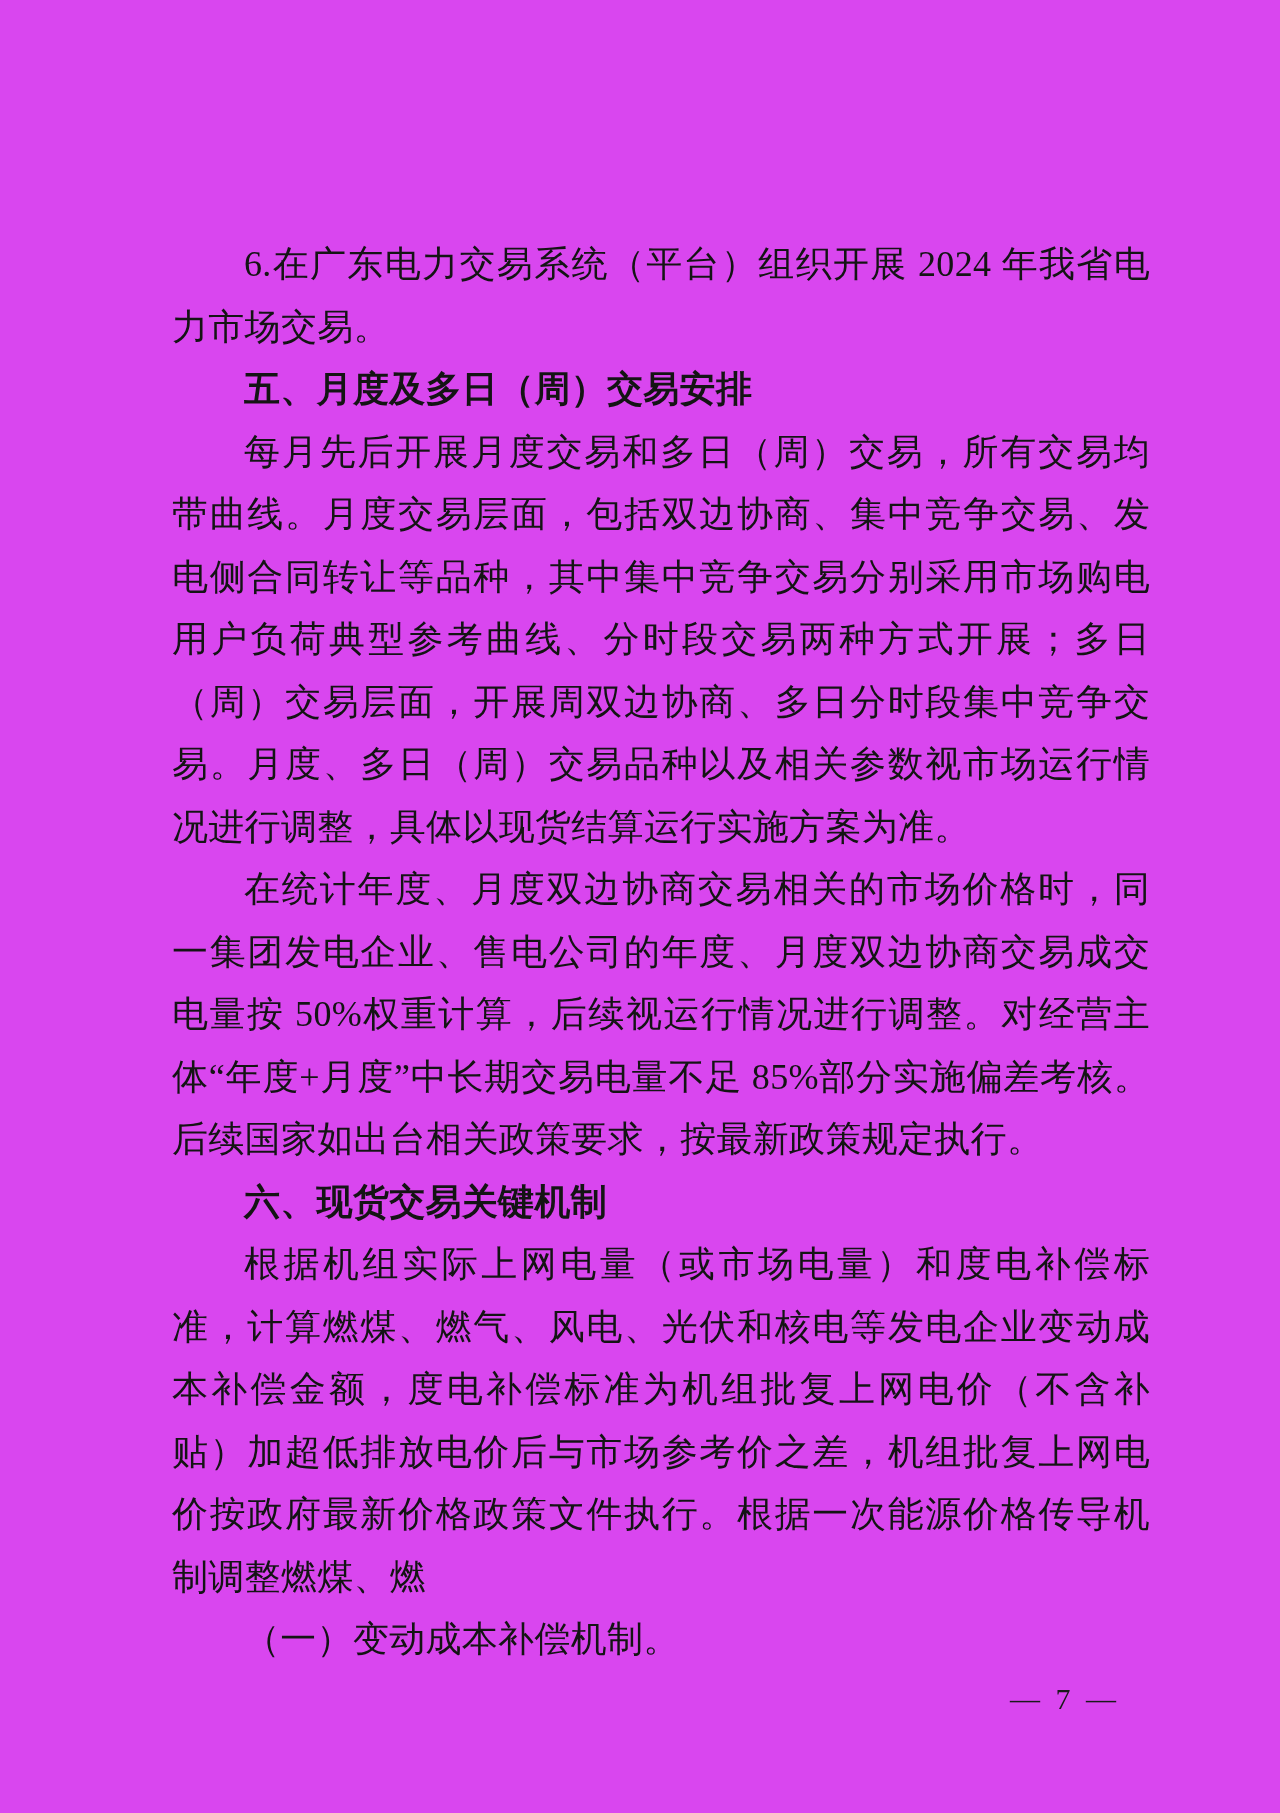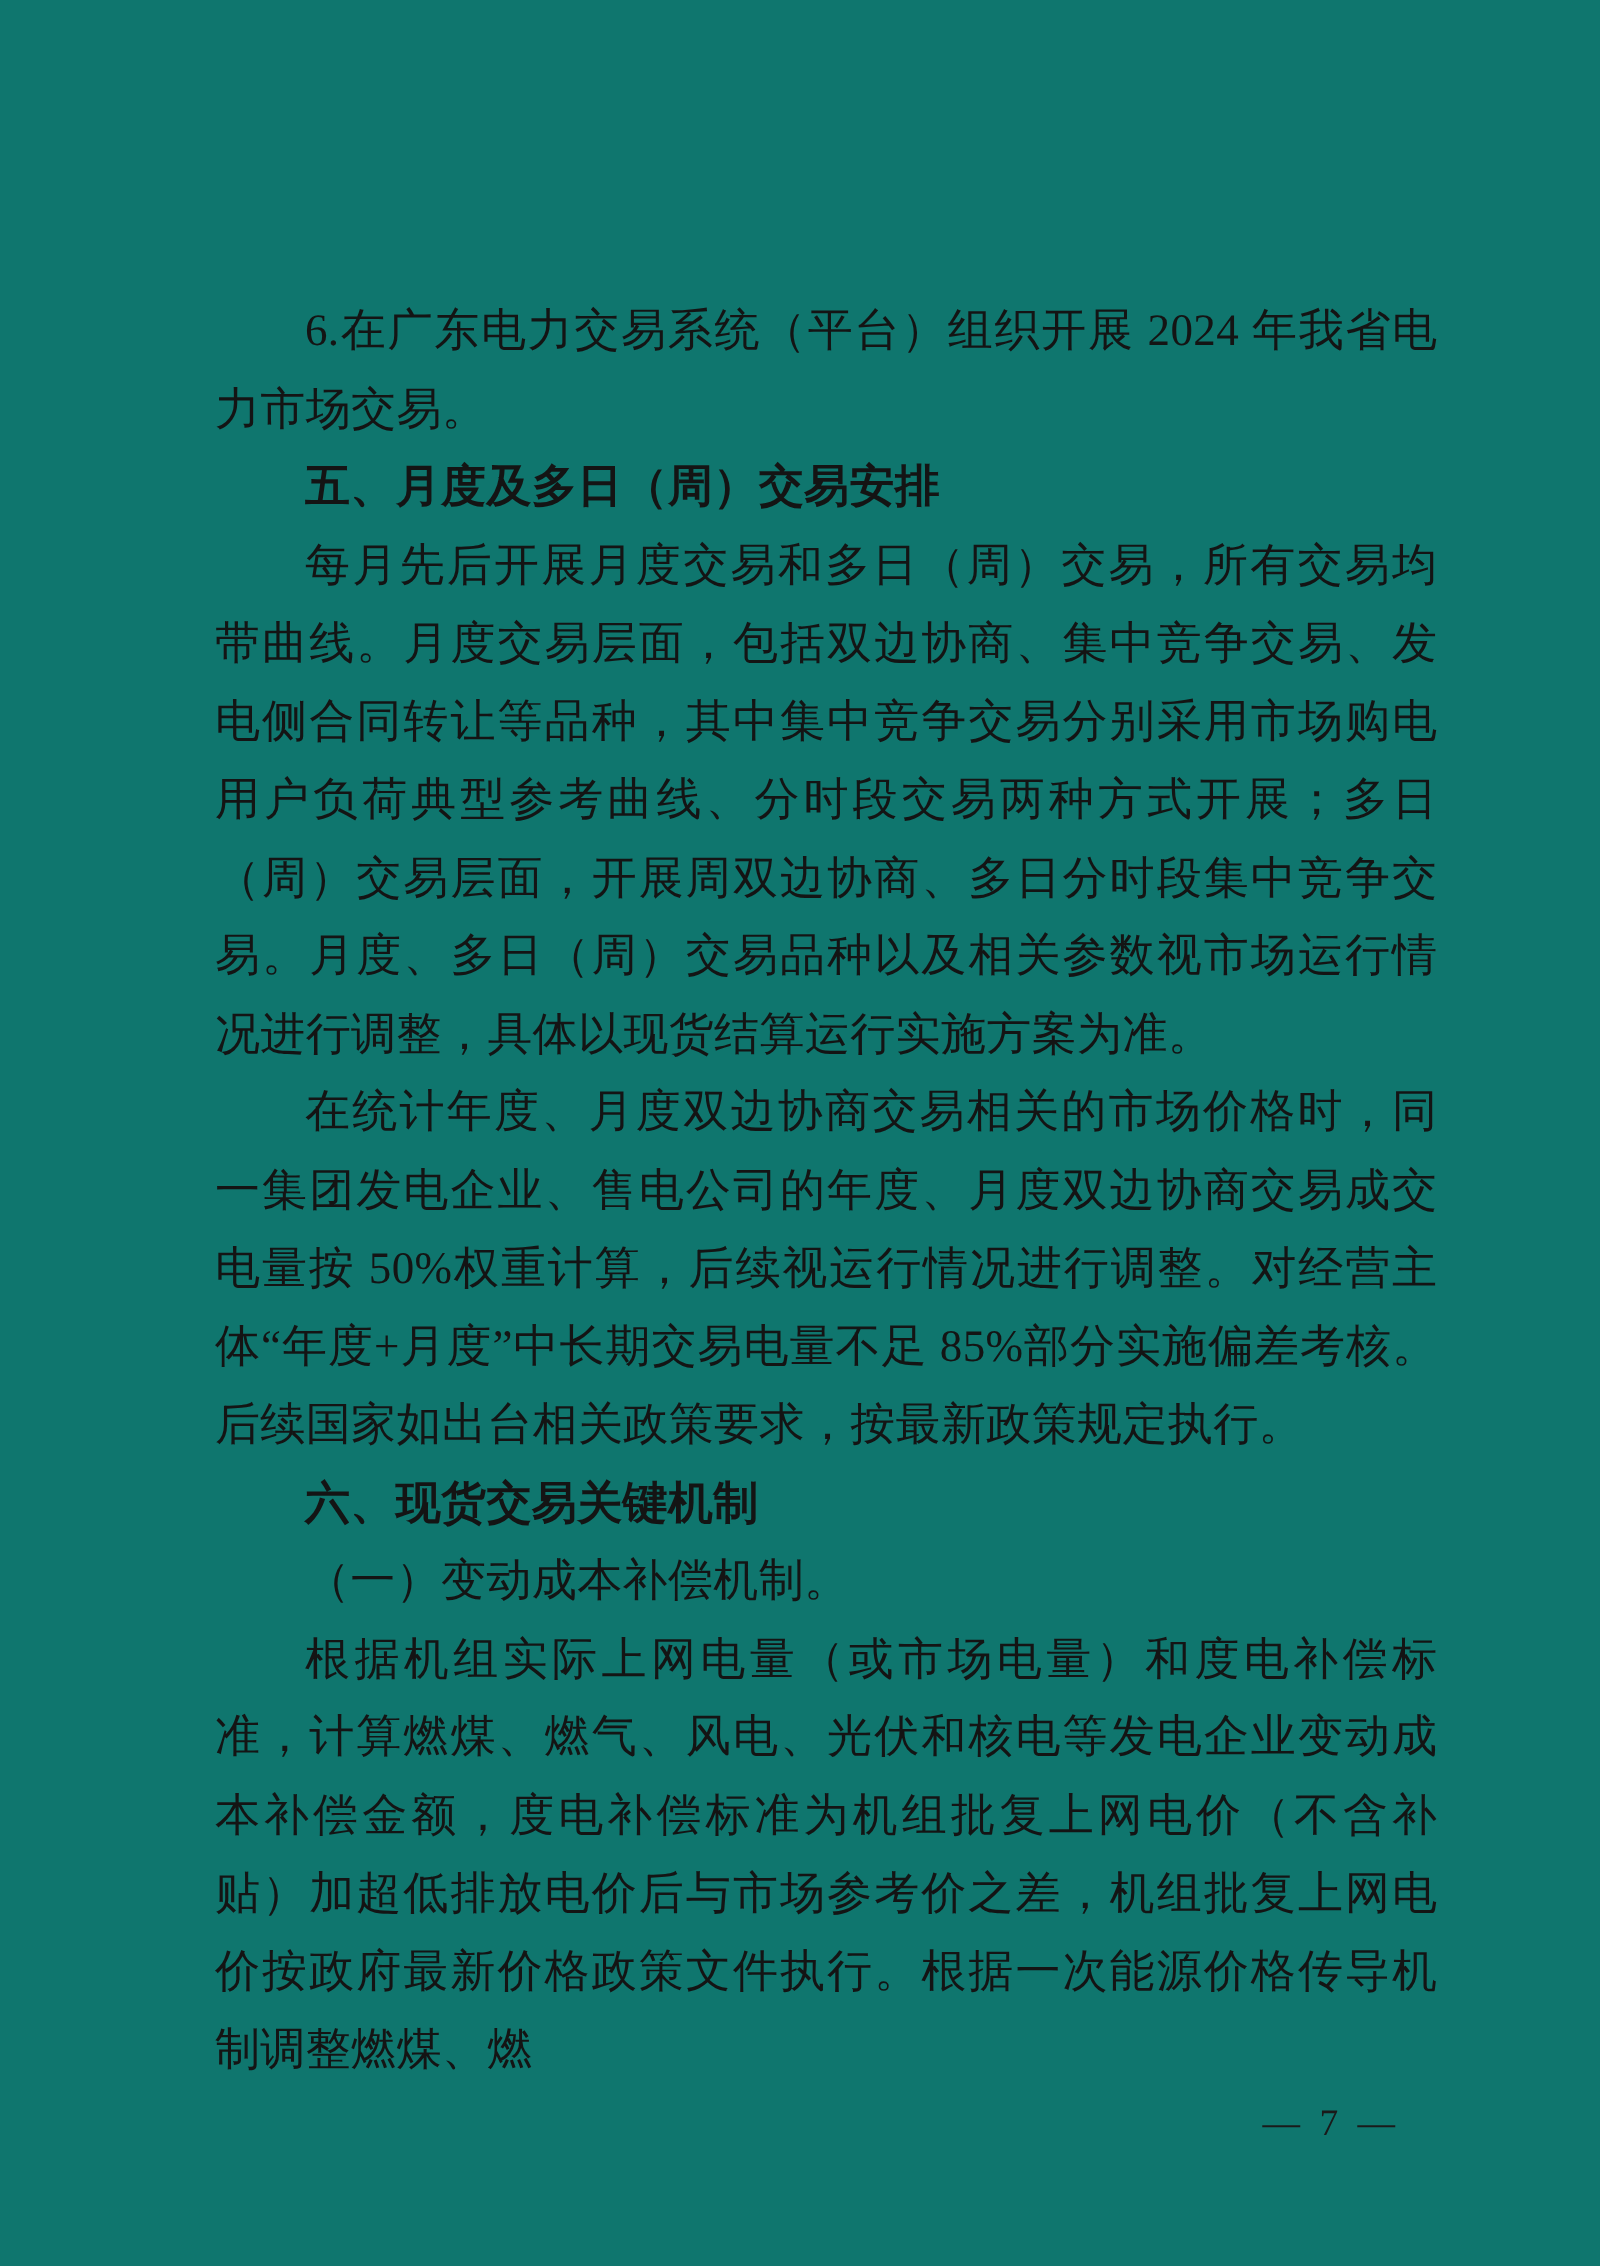--- a/index.html
+++ b/index.html
@@ -4,21 +4,21 @@
 <style>
   html, body {
     margin: 0;
     padding: 0;
     background: #ffffff;
   }
   .page {
     position: relative;
     width: 1280px;
     height: 1813px;
-    background: #0f766e;
+    background: #d946ef;
     overflow: hidden;
     font-family: "Liberation Serif", serif;
     color: #141414;
   }
   .content {
     position: absolute;
     top: 233px;
     left: 172px;
     width: 978px;
   }
@@ -83,20 +83,20 @@
 <body>
 
 <div class="page">
 
   <main class="content">
     <p class="para">6.在广东电力交易系统（平台）组织开展 2024 年我省电力市场交易。</p>
     <h2 class="heading">五、月度及多日（周）交易安排</h2>
     <p class="para">每月先后开展月度交易和多日（周）交易，所有交易均带曲线。月度交易层面，包括双边协商、集中竞争交易、发电侧合同转让等品种，其中集中竞争交易分别采用市场购电用户负荷典型参考曲线、分时段交易两种方式开展；多日（周）交易层面，开展周双边协商、多日分时段集中竞争交易。月度、多日（周）交易品种以及相关参数视市场运行情况进行调整，具体以现货结算运行实施方案为准。</p>
     <p class="para">在统计年度、月度双边协商交易相关的市场价格时，同一集团发电企业、售电公司的年度、月度双边协商交易成交电量按 50%权重计算，后续视运行情况进行调整。对经营主体“年度+月度”中长期交易电量不足 85%部分实施偏差考核。后续国家如出台相关政策要求，按最新政策规定执行。</p>
     <h2 class="heading">六、现货交易关键机制</h2>
+    <p class="para">根据机组实际上网电量（或市场电量）和度电补偿标准，计算燃煤、燃气、风电、光伏和核电等发电企业变动成本补偿金额，度电补偿标准为机组批复上网电价（不含补贴）加超低排放电价后与市场参考价之差，机组批复上网电价按政府最新价格政策文件执行。根据一次能源价格传导机制调整燃煤、燃</p>
     <p class="para">（一）变动成本补偿机制。</p>
-    <p class="para">根据机组实际上网电量（或市场电量）和度电补偿标准，计算燃煤、燃气、风电、光伏和核电等发电企业变动成本补偿金额，度电补偿标准为机组批复上网电价（不含补贴）加超低排放电价后与市场参考价之差，机组批复上网电价按政府最新价格政策文件执行。根据一次能源价格传导机制调整燃煤、燃</p>
   </main>
 
   <div class="page-number">— 7 —</div>
 
 
 </div>
 
 </body></html>

